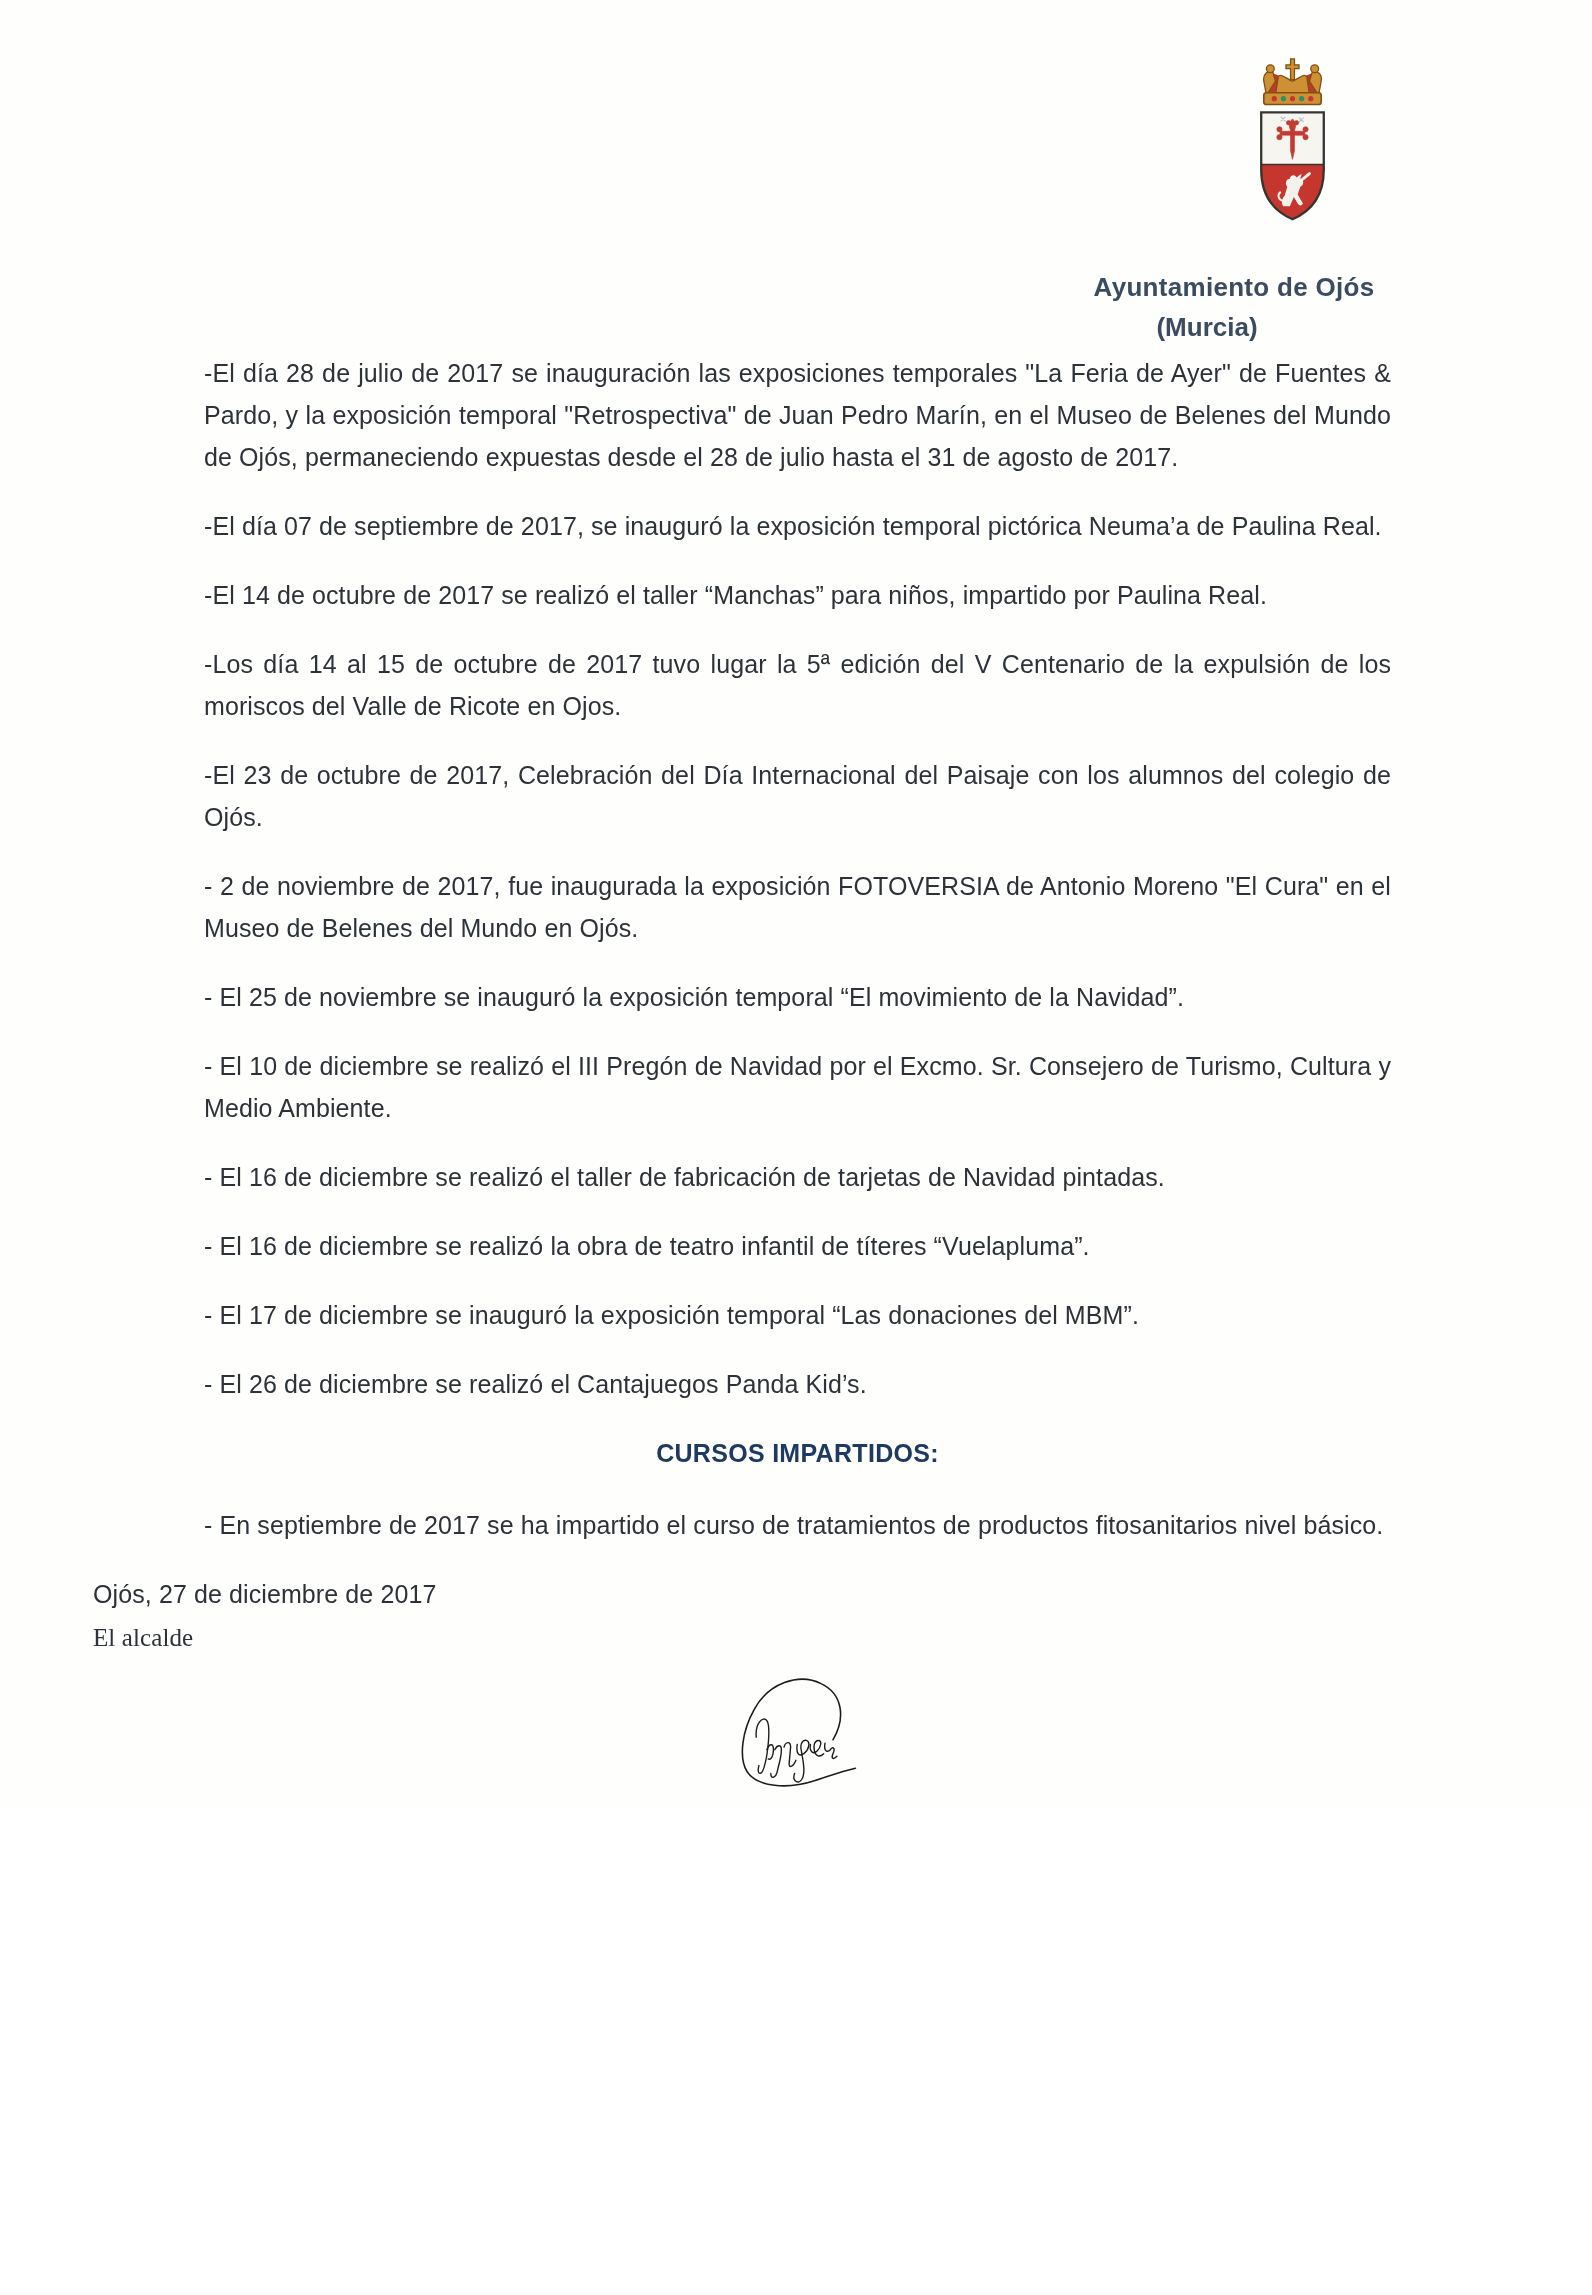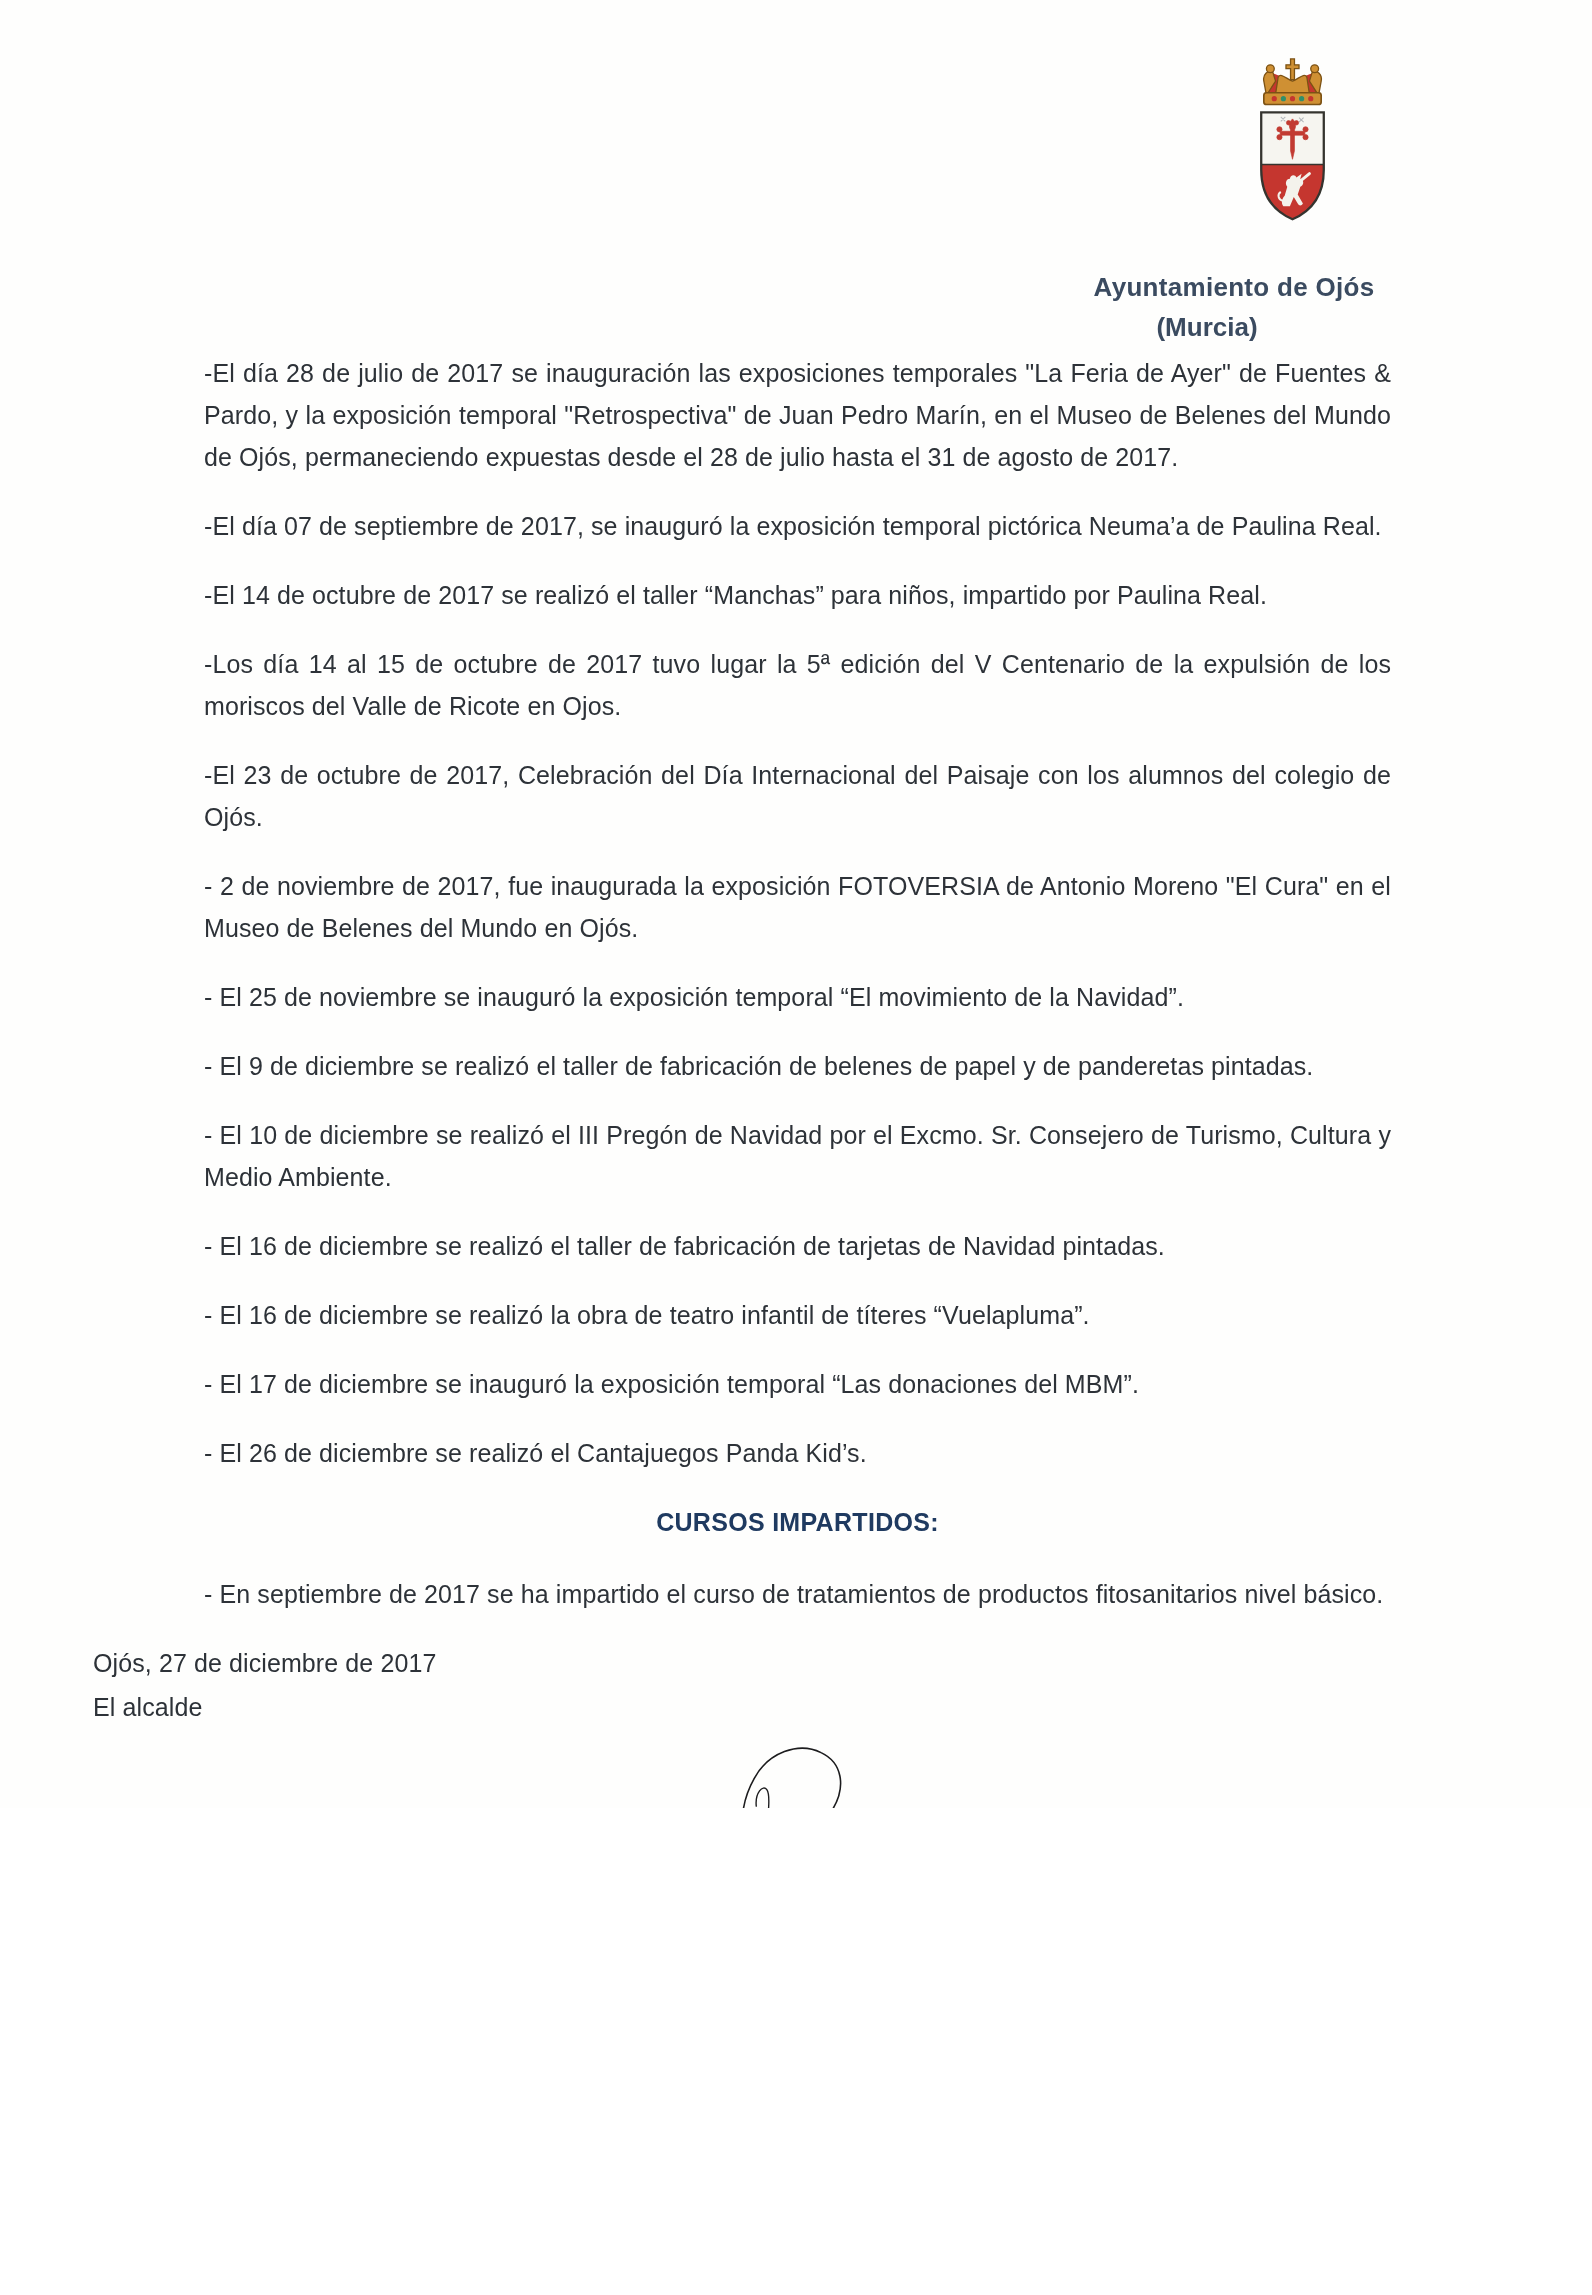--- a/index.html
+++ b/index.html
@@ -60,21 +60,21 @@
     color: #1f3a60;
     text-align: center;
     margin: 19px 0 29.5px 0 !important;
     letter-spacing: 0.3px;
   }
 
   
   .closing { margin-top: 12px; }
   .closing .line { text-align: left; margin: 0; }
   .place-date { transform: translateX(-111px); }
-  .role { transform: translateX(-111px); margin-top: 2.7px !important; }
+  .role { transform: translateX(-111px); margin-top: 2.7px !important; font-family: Liberation Serif, serif; }
   .signature-wrap {
     display: block;
     margin: 16px auto 0 auto;
     width: 134px;
     height: 119px;
     transform: translateX(-3.4px);
   }
   .signer { transform: translateX(-67px); margin-top: 17.4px !important; }
 
   .page-number {
@@ -145,21 +145,20 @@
   <div class="org-region">(Murcia)</div>
 
   <div class="content">
     <p class="para">-El día 28 de julio de 2017 se inauguración las exposiciones  temporales "La Feria de Ayer" de Fuentes &amp; Pardo, y la exposición temporal "Retrospectiva" de Juan Pedro Marín,  en el Museo de Belenes del Mundo de Ojós, permaneciendo expuestas desde el 28 de julio hasta el 31 de agosto de 2017.</p>
     <p class="para">-El día 07 de septiembre de 2017, se inauguró la exposición temporal pictórica Neuma’a de Paulina Real.</p>
     <p class="para">-El 14 de octubre de 2017 se realizó el taller “Manchas” para niños, impartido por Paulina Real.</p>
     <p class="para">-Los día 14 al 15 de octubre de 2017 tuvo lugar la 5ª edición  del V Centenario de la expulsión de los moriscos del Valle de Ricote en Ojos.</p>
     <p class="para">-El 23 de octubre de 2017, Celebración del Día Internacional del Paisaje con los alumnos del colegio de Ojós.</p>
     <p class="para">- 2 de noviembre  de 2017, fue inaugurada la exposición FOTOVERSIA de Antonio Moreno "El Cura" en el Museo de Belenes del Mundo en Ojós.</p>
     <p class="para">- El 25 de noviembre se inauguró la exposición temporal “El movimiento de la Navidad”.</p>
-    <p class="para">- El 9 de diciembre se realizó el taller de fabricación de belenes de papel y de panderetas pintadas.</p>
     <p class="para">- El 10 de diciembre se realizó el III Pregón de Navidad por el Excmo. Sr. Consejero de Turismo, Cultura y Medio Ambiente.</p>
     <p class="para">- El 16 de diciembre se realizó el taller de fabricación de tarjetas de Navidad pintadas.</p>
     <p class="para">- El 16 de diciembre se realizó la obra de teatro infantil de títeres “Vuelapluma”.</p>
     <p class="para">- El 17 de diciembre se inauguró la exposición temporal “Las donaciones del MBM”.</p>
     <p class="para">- El 26 de diciembre se realizó el Cantajuegos Panda Kid’s.</p>
 
     <p class="courses-heading">CURSOS IMPARTIDOS:</p>
 
     <p class="para">- En septiembre de 2017 se ha impartido el curso de tratamientos de productos fitosanitarios nivel básico.</p>
 

